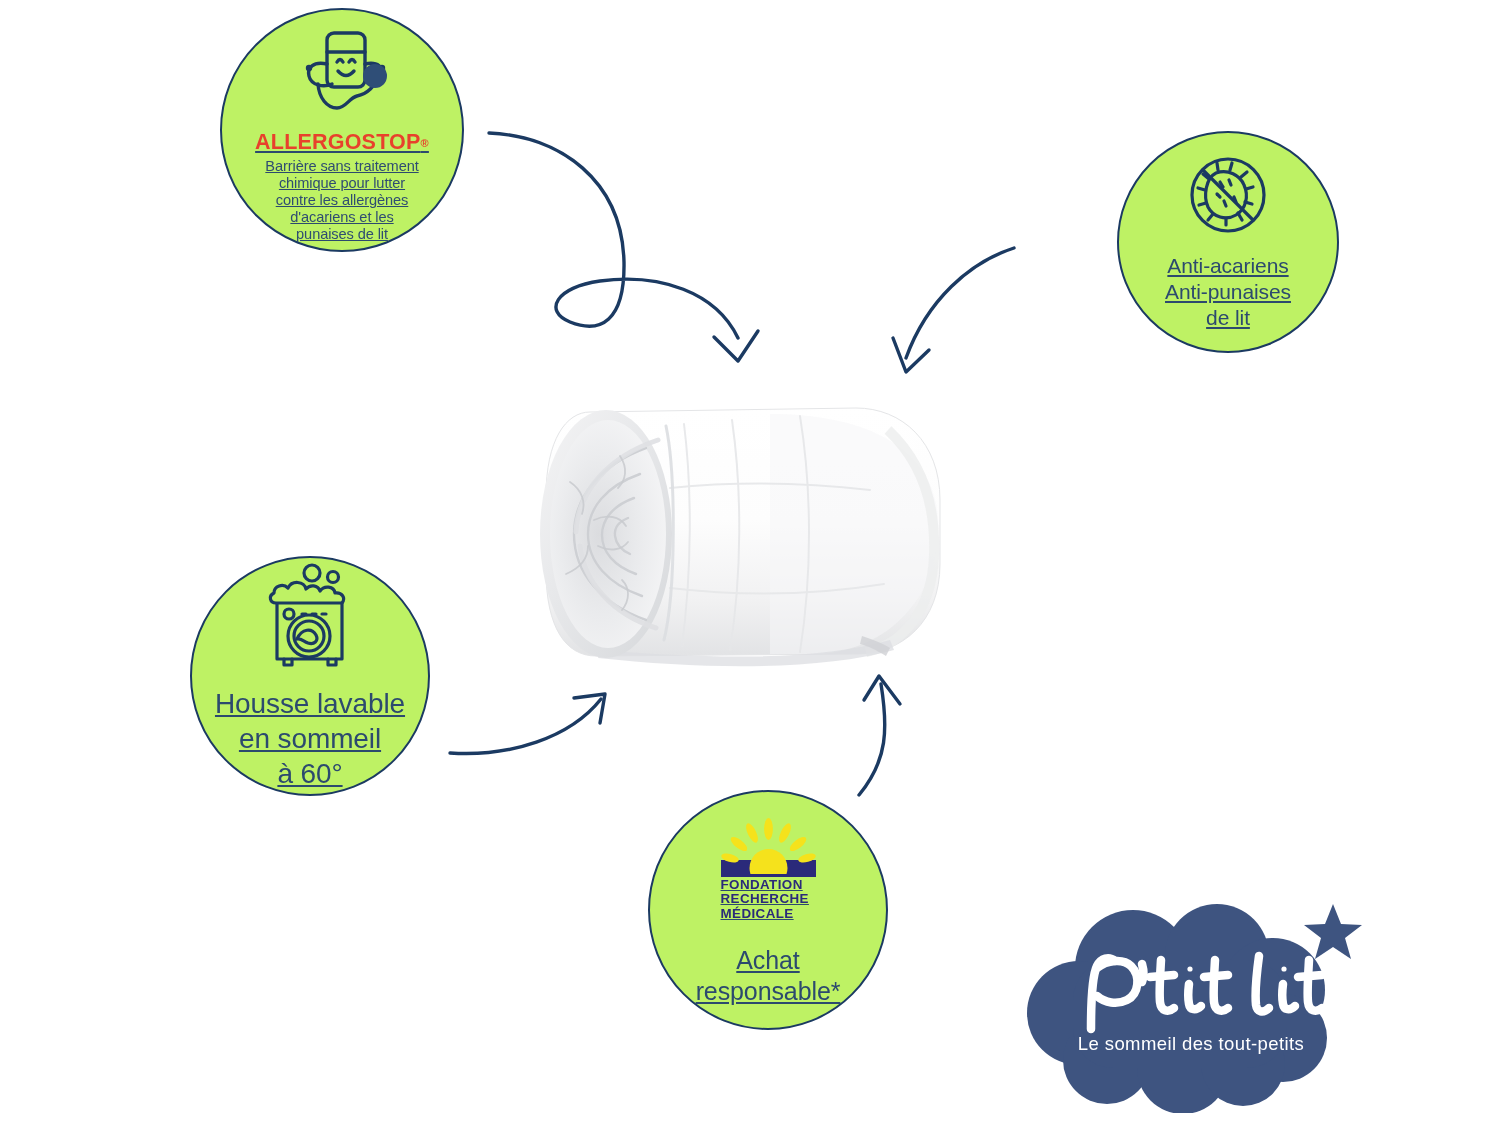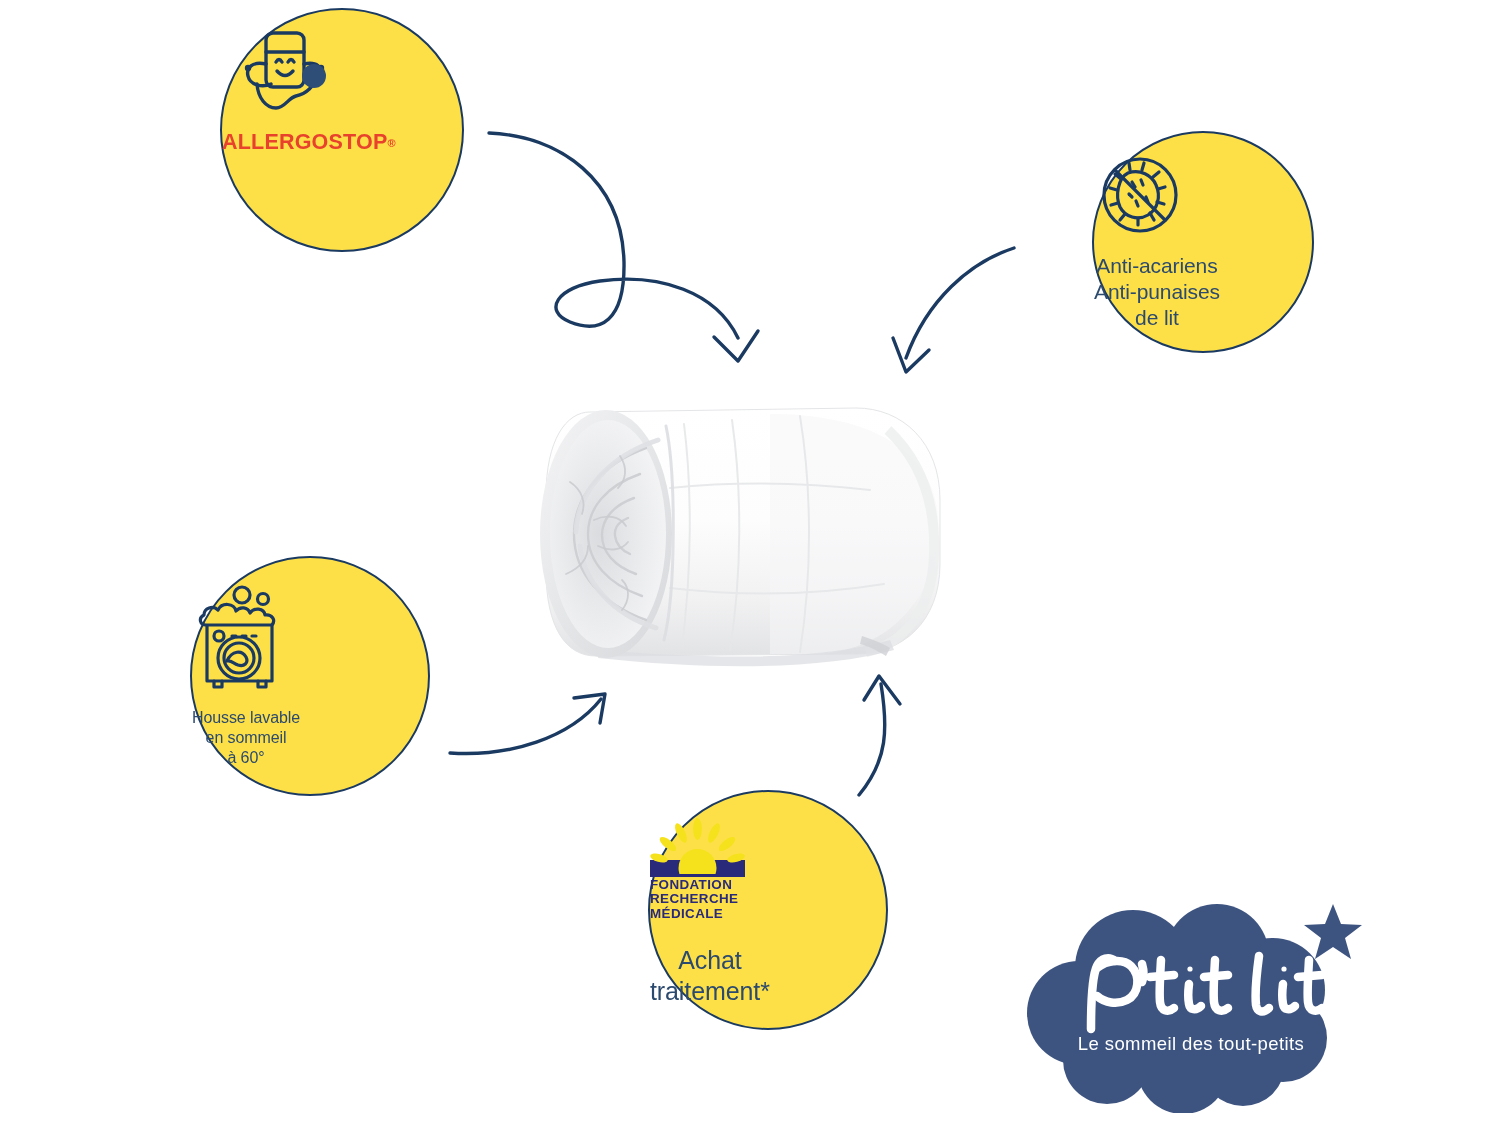--- a/index.html
+++ b/index.html
@@ -18,27 +18,28 @@
     width: 1500px;
     height: 1125px;
     background: #ffffff;
   }
 
   
   .badge {
     position: absolute;
     border-radius: 50%;
     border: 2px solid #1B3A62;
-    background: #fde047;
+    background: #bef264;
     display: flex;
     flex-direction: column;
-    align-items: flex-start;
+    align-items: center;
     justify-content: flex-start;
     text-align: center;
     color: #2C4A6E;
+    text-decoration: underline;
   }
 
   .badge-icon {
     display: block;
     line-height: 0;
   }
 
   .badge-title {
     font-weight: bold;
     letter-spacing: .2px;
@@ -64,41 +65,41 @@
   }
   #badge-allergostop .reg { font-size: 11px; vertical-align: 2px; }
   #badge-allergostop .badge-text {
     font-size: 14.6px;
     margin-top: 3px;
     width: 200px;
   }
 
   
   #badge-antiacariens {
-    left: 1092px; top: 131px;
+    left: 1117px; top: 131px;
     width: 222px;  height: 222px;
     justify-content: center;
     padding-bottom: 4px;
   }
   #badge-antiacariens .badge-icon { margin-bottom: 12px; }
   #badge-antiacariens .badge-text {
     font-size: 21px;
     line-height: 1.25;
     color: #2C4A6E;
   }
 
   
   #badge-lavable {
     left: 190px; top: 556px;
     width: 240px; height: 240px;
     justify-content: center;
   }
   #badge-lavable .badge-icon { margin-bottom: 14px; }
   #badge-lavable .badge-text {
-    font-size: 16px;
+    font-size: 28px;
     line-height: 1.25;
     color: #2C4A6E;
   }
 
   
   #badge-achat {
     left: 648px; top: 790px;
     width: 240px; height: 240px;
     justify-content: center;
   }
@@ -282,20 +283,27 @@
           <circle cx="26" cy="40" r="3.2" fill="#1B3A62" stroke="none"></circle>
           <circle cx="99" cy="40" r="3.2" fill="#1B3A62" stroke="none"></circle>
         </g>
 
         <circle cx="92" cy="48" r="12" fill="#2F4E77"></circle>
       </svg>
     </span>
     <div class="badge-title">
       <span>ALLERGOSTOP</span><span class="reg">®</span>
     </div>
+    <div class="badge-text">
+      <div>Barrière sans traitement</div>
+      <div>chimique pour lutter</div>
+      <div>contre les allergènes</div>
+      <div>d'acariens et les</div>
+      <div>punaises de lit</div>
+    </div>
   </div>
 
   <div class="badge" id="badge-antiacariens">
     <span class="badge-icon">
       <svg width="92" height="92" viewBox="0 0 92 92">
         <g fill="none" stroke="#1B3A62" stroke-width="3.2" stroke-linecap="round" stroke-linejoin="round">
 
           <circle cx="46" cy="46" r="36"></circle>
           <line x1="21" y1="21" x2="71" y2="71"></line>
 
@@ -386,21 +394,21 @@
         </span>
         <span class="frm-words">
           <span style="display:block">FONDATION</span>
           <span style="display:block">RECHERCHE</span>
           <span style="display:block">MÉDICALE</span>
         </span>
       </span>
     </span>
     <div class="badge-text">
       <div>Achat</div>
-      <div>traitement*</div>
+      <div>responsable*</div>
     </div>
   </div>
 
   <div id="brand">
     <svg id="brand-wordmark" viewBox="0 0 360 215">
 
       <path d="M 322 6 L 330 26 L 351 27 L 334 40 L 340 61 L 322 49 L 304 61 L 310 40 L 293 27 L 314 26 Z" fill="#3E5480"></path>
 
       <g fill="#3E5480">
         <circle cx="122" cy="70" r="58"></circle>

